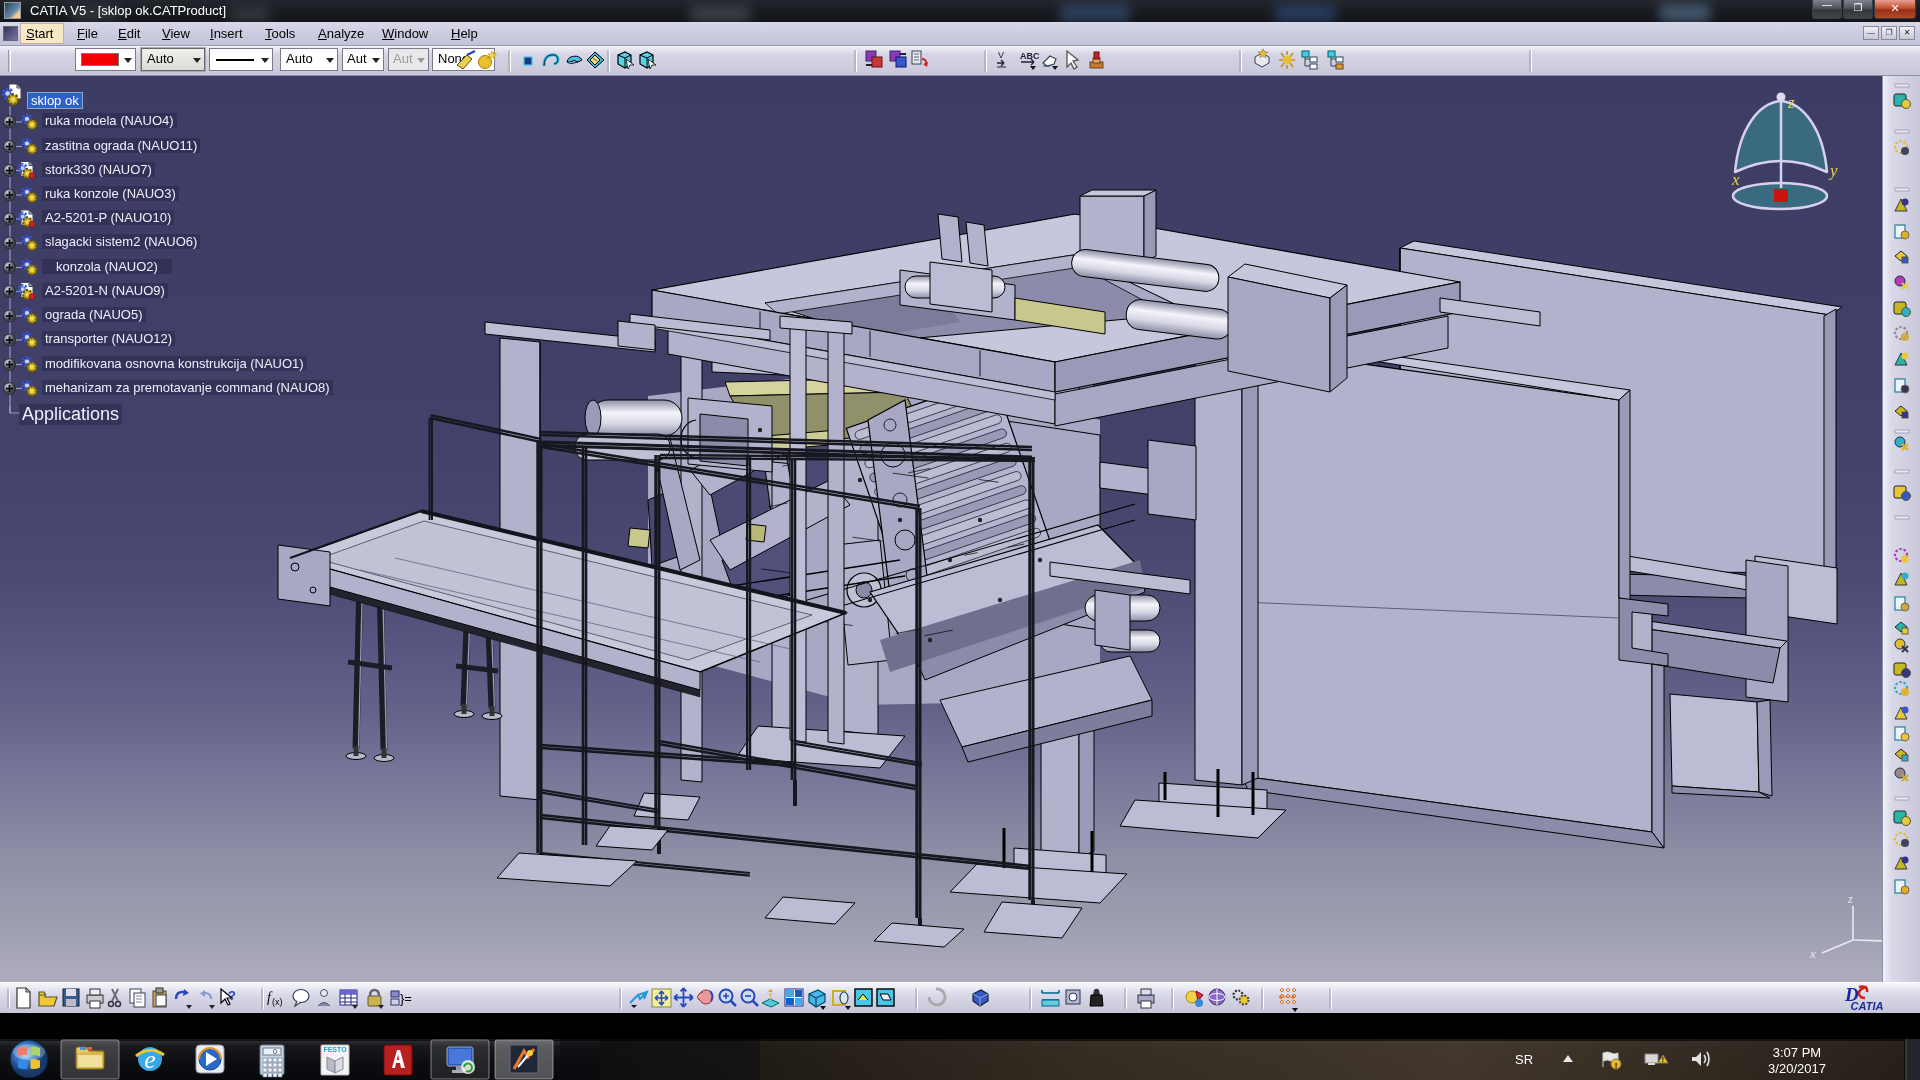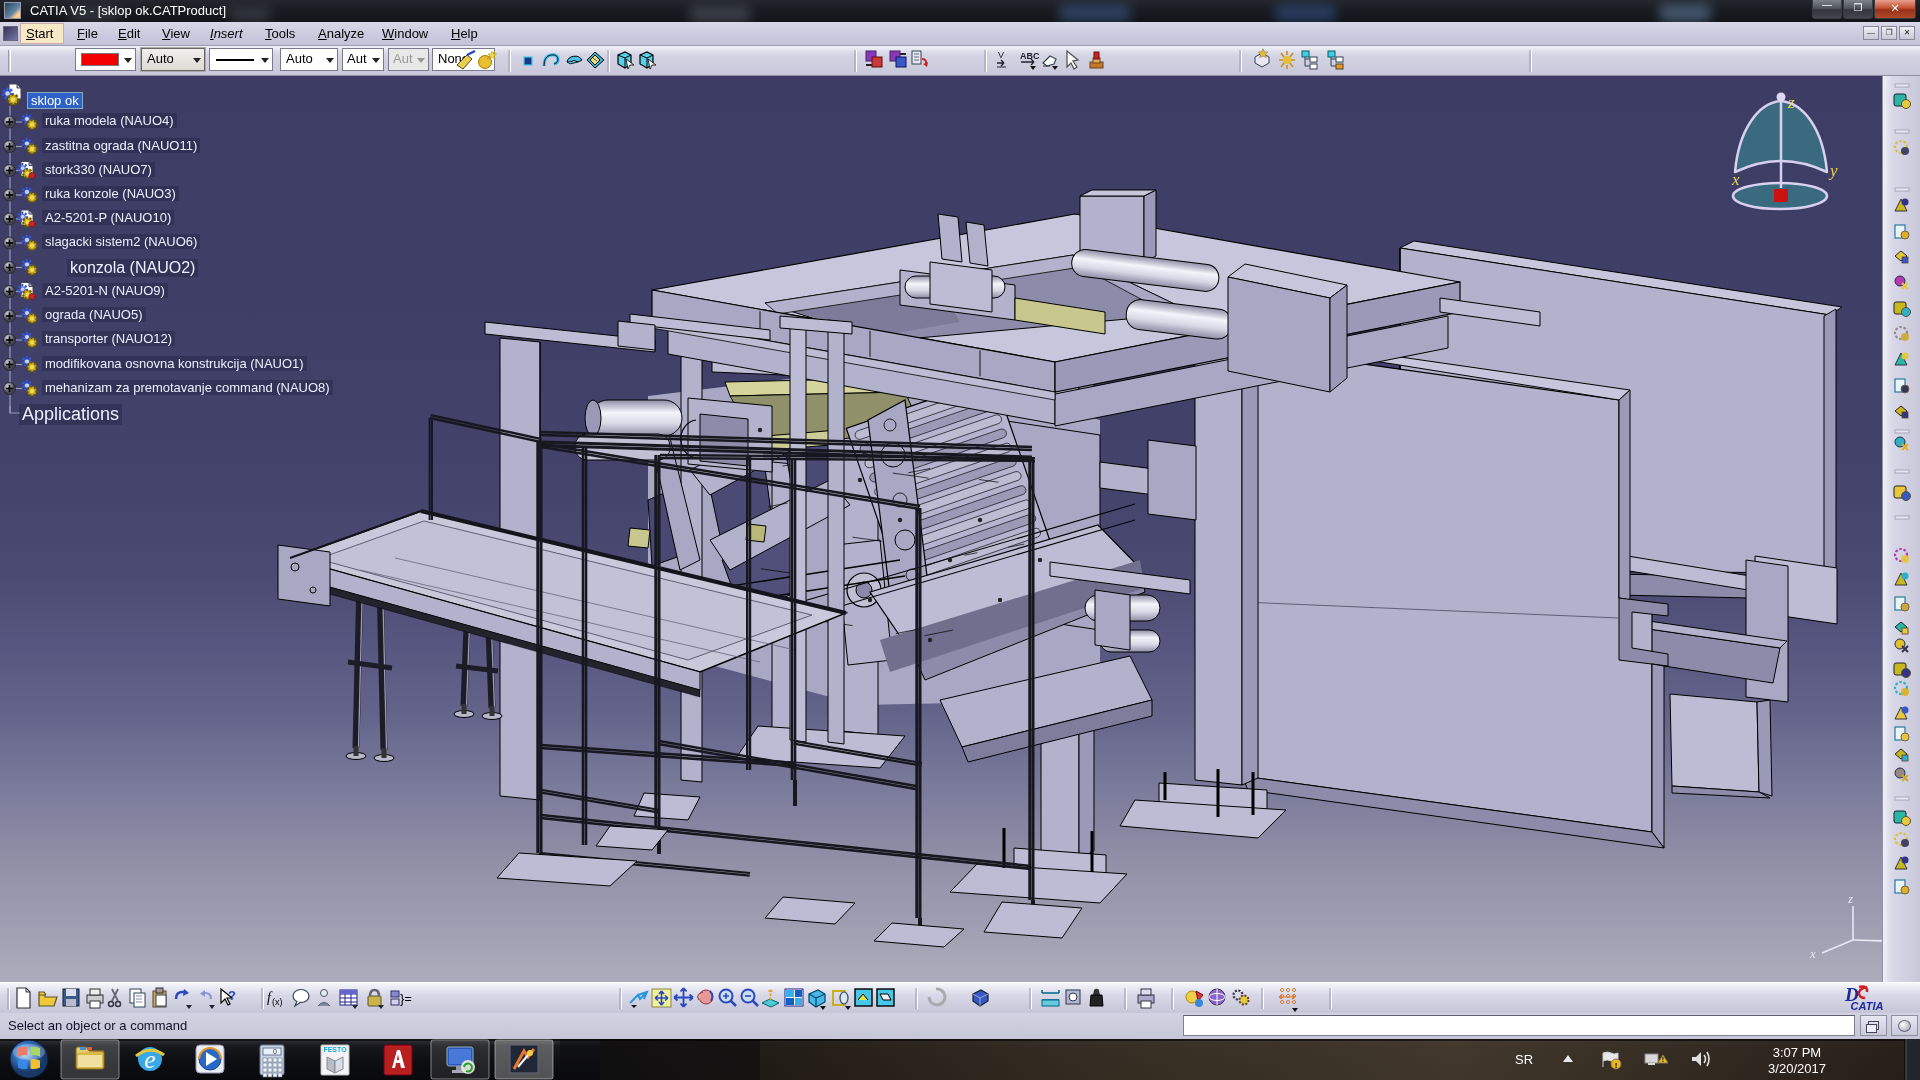--- a/index.html
+++ b/index.html
@@ -81,21 +81,21 @@
     </div>
   </div>
 
   <div id="menubar" class="abs">
     <div class="abs" style="left:3px;top:4px;width:15px;height:15px;background:linear-gradient(135deg,#335,#77a);border:1px solid #667;"></div>
     <div id="starthl" class="abs"></div>
     <div class="menuitem" style="left:26px;"><u>S</u>tart</div>
     <div class="menuitem" style="left:77px;"><u>F</u>ile</div>
     <div class="menuitem" style="left:118px;"><u>E</u>dit</div>
     <div class="menuitem" style="left:162px;text-align:center;"><u>V</u>iew</div>
-    <div class="menuitem" style="left:210px;font-style:italic;"><u>I</u>nsert</div>
+    <div class="menuitem" style="left:210px;"><u>I</u>nsert</div>
     <div class="menuitem" style="left:265px;"><u>T</u>ools</div>
     <div class="menuitem" style="left:318px;"><u>A</u>nalyze</div>
     <div class="menuitem" style="left:382px;"><u>W</u>indow</div>
     <div class="menuitem" style="left:451px;"><u>H</u>elp</div>
     <div class="mdib" style="left:1863px;">—</div>
     <div class="mdib" style="left:1881px;">❐</div>
     <div class="mdib" style="left:1899px;">✕</div>
   </div>
 
   <div id="toolbar" class="abs">
@@ -692,21 +692,21 @@
 </g>
 <polyline points="10,330 10,337 20,337" fill="none" stroke="#9a9ac0" stroke-width="1.2"></polyline>
 </svg>
 <div style="position:absolute;left:27px;top:16px;background:#2e62c8;border:1px solid #8ab;color:#fff;font-size:13px;padding:0 3px;">sklop ok</div>
 <div style="position:absolute;left:42px;top:37px;color:#eef;font-size:13px;white-space:nowrap;background:rgba(22,22,50,0.30);padding:0 3px;">ruka modela (NAUO4)</div>
 <div style="position:absolute;left:42px;top:61.5px;color:#eef;font-size:13px;white-space:nowrap;background:rgba(22,22,50,0.30);padding:0 3px;">zastitna ograda (NAUO11)</div>
 <div style="position:absolute;left:42px;top:85.5px;color:#eef;font-size:13px;white-space:nowrap;background:rgba(22,22,50,0.30);padding:0 3px;">stork330 (NAUO7)</div>
 <div style="position:absolute;left:42px;top:110px;color:#eef;font-size:13px;white-space:nowrap;background:rgba(22,22,50,0.30);padding:0 3px;">ruka konzole (NAUO3)</div>
 <div style="position:absolute;left:42px;top:134px;color:#eef;font-size:13px;white-space:nowrap;background:rgba(22,22,50,0.30);padding:0 3px;">A2-5201-P (NAUO10)</div>
 <div style="position:absolute;left:42px;top:158px;color:#eef;font-size:13px;white-space:nowrap;background:rgba(22,22,50,0.30);padding:0 3px;">slagacki sistem2 (NAUO6)</div>
-<div style="position:absolute;left:42px;top:182.5px;color:#eef;font-size:16px;white-space:nowrap;background:rgba(22,22,50,0.30);padding:0 3px;margin-left:25px;">konzola (NAUO2)</div>
+<div style="position:absolute;left:42px;top:182.5px;color:#eef;font-size:13px;white-space:nowrap;background:rgba(22,22,50,0.30);padding:0 14px;">konzola (NAUO2)</div>
 <div style="position:absolute;left:42px;top:206.5px;color:#eef;font-size:13px;white-space:nowrap;background:rgba(22,22,50,0.30);padding:0 3px;">A2-5201-N (NAUO9)</div>
 <div style="position:absolute;left:42px;top:231px;color:#eef;font-size:13px;white-space:nowrap;background:rgba(22,22,50,0.30);padding:0 3px;">ograda (NAUO5)</div>
 <div style="position:absolute;left:42px;top:255px;color:#eef;font-size:13px;white-space:nowrap;background:rgba(22,22,50,0.30);padding:0 3px;">transporter (NAUO12)</div>
 <div style="position:absolute;left:42px;top:279.5px;color:#eef;font-size:13px;white-space:nowrap;background:rgba(22,22,50,0.30);padding:0 3px;">modifikovana osnovna konstrukcija (NAUO1)</div>
 <div style="position:absolute;left:42px;top:303.5px;color:#eef;font-size:13px;white-space:nowrap;background:rgba(22,22,50,0.30);padding:0 3px;">mehanizam za premotavanje command (NAUO8)</div>
 <div style="position:absolute;left:19px;top:328px;color:#eef;font-size:18px;background:rgba(22,22,50,0.30);padding:0 3px;">Applications</div>
 </div>
   </div>
 
   <div id="rbar" class="abs">
@@ -1035,31 +1035,20 @@
         </g>
 <g transform="translate(1845,1)">
 <text x="0" y="17" font-size="19" font-style="italic" font-weight="bold" font-family="Liberation Serif" fill="#1a2a9a">D</text>
 <path d="M22,3 Q13,5 14,10 Q15,14 20,14" fill="none" stroke="#d02020" stroke-width="2.5"></path>
 <path d="M14,3 Q23,1 22,8" fill="none" stroke="#d02020" stroke-width="2.5"></path>
 <text x="22" y="26" font-size="11" font-style="italic" font-weight="bold" fill="#1a2a9a" text-anchor="middle">CATIA</text>
 </g>
 </svg>
 </div>
 
-  <div id="statusbar" class="abs">
-    <div id="statustext" class="abs">Select an object or a command</div>
-    <div id="statusinput" class="abs"></div>
-    <div class="sbtn" style="left:1860px;">
-        <div style="position:absolute;left:7px;top:5px;width:11px;height:9px;border:1px solid #445;background:#dde;"></div>
-        <div style="position:absolute;left:5px;top:8px;width:11px;height:9px;border:1px solid #445;background:#eef;"></div>
-      </div>
-    <div class="sbtn" style="left:1891px;">
-        <div style="position:absolute;left:6px;top:4px;width:13px;height:12px;border:1px solid #667;border-radius:50%;background:radial-gradient(circle at 35% 35%,#fff,#99a);"></div>
-      </div>
-  </div>
 
   <div id="taskbar" class="abs">
 <svg width="1920" height="41" style="position:absolute;left:0;top:0;">
 <defs>
 <radialGradient id="orb" cx="0.4" cy="0.35">
             <stop offset="0" stop-color="#b8e0f8"></stop>
             <stop offset="0.5" stop-color="#3878c8"></stop>
             <stop offset="1" stop-color="#183868"></stop>
           </radialGradient>
 <linearGradient id="woodg" x1="0" y1="0" x2="1" y2="0">

